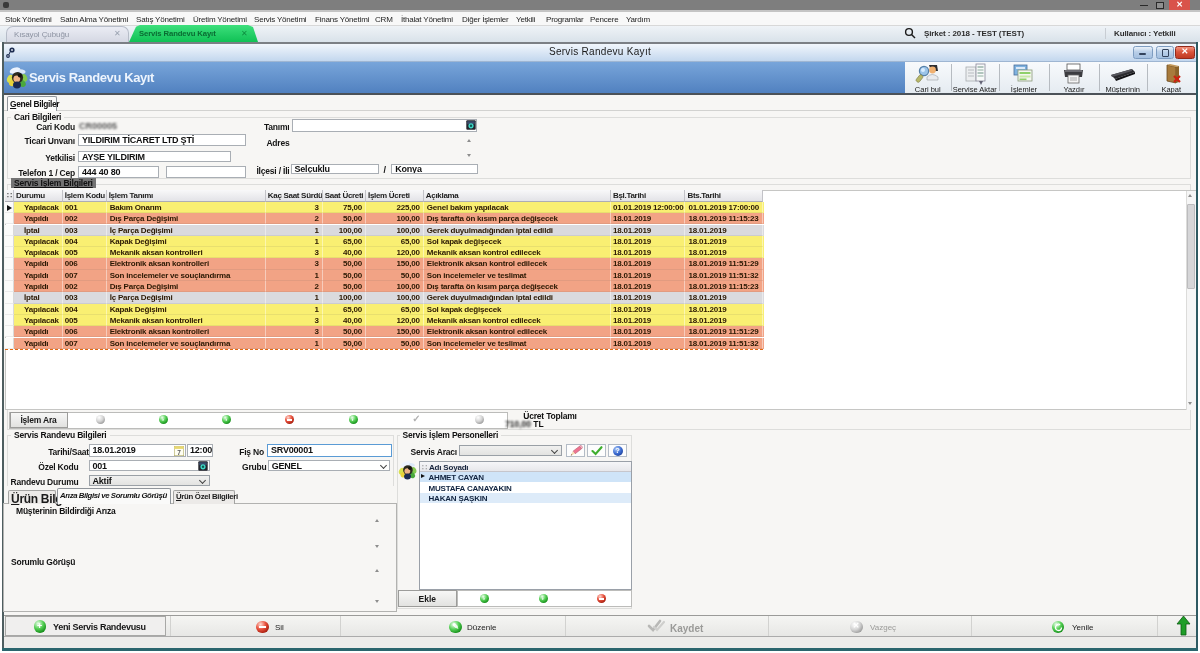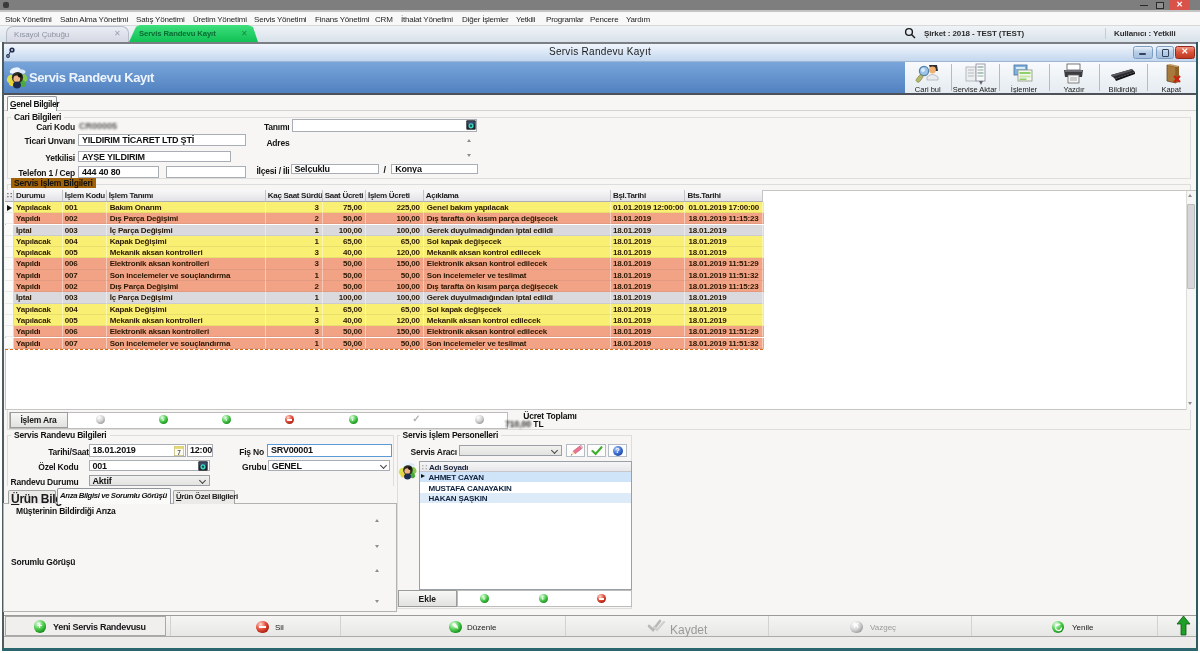--- a/index.html
+++ b/index.html
@@ -9,21 +9,21 @@
 .lbl{position:absolute;font-weight:bold;font-size:8.5px;color:#151515;text-align:right;white-space:nowrap;letter-spacing:-0.2px;}
 .inp{position:absolute;background:#fff;border:1px solid #a9aeb4;box-sizing:border-box;font-weight:bold;font-size:9px;color:#101010;padding-left:3px;white-space:nowrap;overflow:hidden;letter-spacing:-0.2px;}
 .ball{position:absolute;border-radius:50%;}
 .gball{background:radial-gradient(circle at 35% 28%,#ecffec,#54cf54 42%,#0c8511 82%);}
 .rball{background:radial-gradient(circle at 35% 28%,#ffd8d0,#e8503c 42%,#9c1608 82%);}
 .yball{background:radial-gradient(circle at 35% 28%,#ffffff,#d4d4d4 45%,#909090 85%);}
 .chev{position:absolute;width:4px;height:4px;border-right:1.2px solid #444;border-bottom:1.2px solid #444;transform:rotate(45deg);}
 .sep{position:absolute;width:1px;background:#b6bbc1;}
 .grow{position:absolute;left:5px;width:758.5px;height:11.3px;display:grid;grid-template-columns:9px 48.8px 43.9px 159.1px 57px 43.2px 57.8px 187.2px 74.5px 78px;font-size:8px;font-weight:bold;color:#2a1803;letter-spacing:-0.2px;}
 .grow>span{line-height:11.4px;white-space:nowrap;overflow:hidden;border-right:1px solid rgba(255,255,255,0.45);border-bottom:1px solid rgba(90,90,90,0.10);box-sizing:border-box;}
-.gc0{padding-left:2px;}
+.gc0{padding-left:10px;}
 .gind{background:#fbfbfa !important;border-right:1px solid rgba(120,120,120,0.25) !important;}
 .gc1{padding-left:2px;}
 .gcr{text-align:right;padding-right:3px;}
 .gcl{padding-left:3px;}
 .ghdr{position:absolute;left:5px;top:190.3px;width:758.5px;height:11.6px;display:grid;grid-template-columns:9px 48.8px 43.9px 159.1px 57px 43.2px 57.8px 187.2px 74.5px 78px;font-size:8px;font-weight:bold;color:#1c1c1c;letter-spacing:-0.3px;}
 .ghdr>span{background:linear-gradient(#f8f8f9,#e3e3e7);border-right:1px solid #c3c3c8;border-bottom:1px solid #adadb4;line-height:11.6px;white-space:nowrap;overflow:hidden;box-sizing:border-box;padding-left:2px;}
 .uarr{position:absolute;width:0;height:0;border-left:2.6px solid transparent;border-right:2.6px solid transparent;border-bottom:3.6px solid #8d8d8d;}
 .darr{position:absolute;width:0;height:0;border-left:2.6px solid transparent;border-right:2.6px solid transparent;border-top:3.6px solid #8d8d8d;}
 .tb-lab{position:absolute;font-size:7.5px;color:#1a1a1a;text-align:center;white-space:nowrap;}
 .mnu{position:absolute;top:14.5px;font-size:8px;color:#1e1e1e;white-space:nowrap;letter-spacing:-0.2px;}
@@ -103,21 +103,21 @@
 <div class="a" style="left:905px;top:62px;width:291px;height:30.5px;background:linear-gradient(#f8fafc,#e5ebf1);"></div>
 <div class="sep" style="left:950.5px;top:64px;height:27px;"></div>
 <div class="sep" style="left:999px;top:64px;height:27px;"></div>
 <div class="sep" style="left:1049px;top:64px;height:27px;"></div>
 <div class="sep" style="left:1099px;top:64px;height:27px;"></div>
 <div class="sep" style="left:1146.5px;top:64px;height:27px;"></div>
 <div class="tb-lab" style="left:927.75px;top:84.5px;width:60px;margin-left:-30px;">Cari bul</div>
 <div class="tb-lab" style="left:974.75px;top:84.5px;width:60px;margin-left:-30px;">Servise Aktar</div>
 <div class="tb-lab" style="left:1024px;top:84.5px;width:60px;margin-left:-30px;">İşlemler</div>
 <div class="tb-lab" style="left:1074px;top:84.5px;width:60px;margin-left:-30px;">Yazdır</div>
-<div class="tb-lab" style="left:1122.75px;top:84.5px;width:60px;margin-left:-30px;">Bildirdiği</div>
+<div class="tb-lab" style="left:1122.75px;top:84.5px;width:60px;margin-left:-30px;">Müşterinin</div>
 <div class="tb-lab" style="left:1171.25px;top:84.5px;width:60px;margin-left:-30px;">Kapat</div>
 <svg class="a" style="left:915px;top:63px;" width="26" height="22" viewBox="0 0 26 22">
 <path d="M14 2 L22 2 L23 8 L16 8 Z" fill="#2e2e30"></path>
 <circle cx="17.5" cy="7" r="3.4" fill="#f0b070"></circle>
 <path d="M12 14 Q17 9 23 14 L23 17 L12 17 Z" fill="#e8eaee" stroke="#9a9da2" stroke-width="0.6"></path>
 <circle cx="9" cy="8" r="4.6" fill="#9cc4e8" stroke="#5580a8" stroke-width="1.2"></circle>
 <circle cx="8" cy="7" r="2" fill="#d8ecff"></circle>
 <rect x="2.5" y="11.5" width="4" height="8" rx="1.6" transform="rotate(38 4.5 15.5)" fill="#b8b86a" stroke="#7a7a40" stroke-width="0.6"></rect>
 </svg>
 <svg class="a" style="left:962px;top:63px;" width="26" height="23" viewBox="0 0 26 23">
@@ -184,21 +184,21 @@
       <rect x="1.2" y="1.2" width="7.6" height="3" fill="#3a4a6a"></rect>
       <circle cx="5" cy="5.8" r="2.6" fill="#3fd8c8"></circle>
       <circle cx="5" cy="5.8" r="1.2" fill="#0a5a52"></circle>
     </svg>
 <div class="uarr" style="left:467px;top:139px;"></div>
 <div class="darr" style="left:467px;top:153.5px;"></div>
 <div class="inp" style="left:290.5px;top:163.7px;width:88.5px;height:10.5px;line-height:9.5px;">Selçuklu</div>
 <div class="a b" style="left:383.5px;top:164.5px;font-size:9px;color:#111;">/</div>
 <div class="inp" style="left:391.2px;top:163.7px;width:86.6px;height:10.5px;line-height:9.5px;">Konya</div>
 <div class="a" style="left:6.5px;top:183.5px;width:1184.5px;height:246px;border:1px solid #dddddb;box-sizing:border-box;"></div>
-<div class="a b" style="left:11px;top:178.3px;font-size:8.5px;color:#111;background:#a16207;padding:0 3px;letter-spacing:-0.2px;">Servis İşlem Bilgileri</div>
+<div class="a b" style="left:11px;top:178.3px;font-size:8.5px;color:#111;background:#737373;padding:0 3px;letter-spacing:-0.2px;text-decoration:underline;">Servis İşlem Bilgileri</div>
 <div class="a" style="left:5px;top:190px;width:1191px;height:220px;background:#fff;border:1px solid #c6c6c4;box-sizing:border-box;"></div>
 <div class="ghdr">
       <span style="color:#555;padding-left:2px;letter-spacing:-1px;">∷</span>
       <span>Durumu</span>
       <span>İşlem Kodu</span>
       <span>İşlem Tanımı</span>
       <span>Kaç Saat Sürdü</span>
       <span>Saat Ücreti</span>
       <span>İşlem Ücreti</span>
       <span>Açıklama</span>
@@ -484,21 +484,21 @@
 <div class="ball rball" style="left:256px;top:620.5px;width:12.5px;height:12.5px;"></div>
 <div class="a" style="left:259px;top:626px;width:6.5px;height:1.8px;background:#fff;"></div>
 <div class="a" style="left:275px;top:623px;font-size:8px;color:#1a1a1a;">Sil</div>
 <div class="ball gball" style="left:449px;top:620.5px;width:12.5px;height:12.5px;"></div>
 <div class="a b" style="left:452.2px;top:622.2px;color:#fff;font-size:8px;line-height:9px;">✎</div>
 <div class="a" style="left:467px;top:623px;font-size:8px;color:#1a1a1a;">Düzenle</div>
 <svg class="a" style="left:647px;top:618.5px;" width="18" height="14" viewBox="0 0 18 14">
       <path d="M2 7 L6 11 L13 2" fill="none" stroke="#b8b8b6" stroke-width="2.6" stroke-linecap="round"></path>
       <path d="M7 8 L10 11 L17 3" fill="none" stroke="#cfcfcd" stroke-width="2.2" stroke-linecap="round"></path>
     </svg>
-<div class="a" style="left:670px;top:623px;font-size:12px;color:#9a9a98;">Kaydet</div>
+<div class="a" style="left:670px;top:623px;font-size:10px;color:#9a9a98;font-weight:bold;">Kaydet</div>
 <div class="ball yball" style="left:850px;top:620.5px;width:12.5px;height:12.5px;"></div>
 <div class="a b" style="left:852.8px;top:621.3px;color:#fff;font-size:8px;">✕</div>
 <div class="a" style="left:870px;top:623px;font-size:8px;color:#9a9a98;">Vazgeç</div>
 <div class="ball gball" style="left:1051.5px;top:620.5px;width:12.5px;height:12.5px;"></div>
 <svg class="a" style="left:1053.5px;top:622.5px;" width="9" height="9" viewBox="0 0 9 9">
       <path d="M7.5 4.5 A3 3 0 1 1 4.5 1.5" fill="none" stroke="#fff" stroke-width="1.3"></path>
       <path d="M4.5 0 L6.5 1.5 L4.5 3 Z" fill="#fff"></path>
     </svg>
 <div class="a" style="left:1072px;top:623px;font-size:8px;color:#1a1a1a;">Yenile</div>
 <svg class="a" style="left:1175px;top:615px;" width="17" height="22" viewBox="0 0 17 22">

